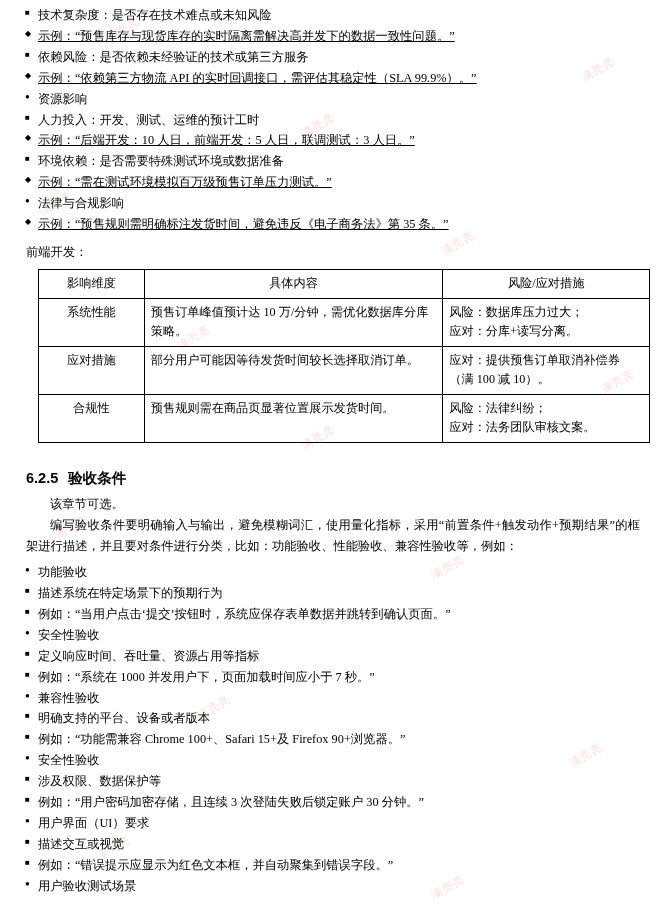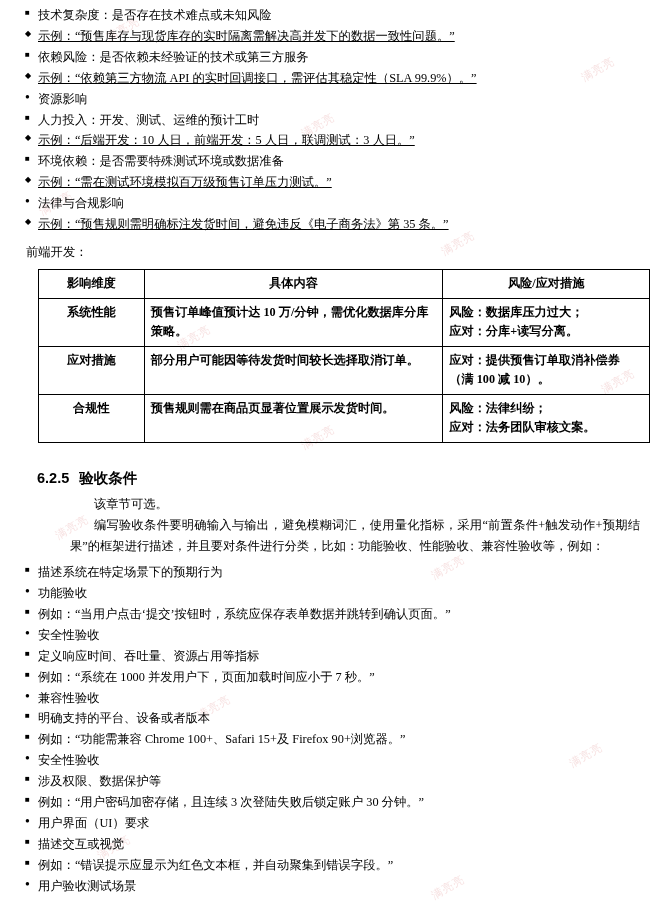--- a/index.html
+++ b/index.html
@@ -74,56 +74,56 @@
   .ind1 { margin-left: 32px; }
   .ind2 { margin-left: 58px; }
   .ind3 { margin-left: 84px; text-decoration: underline; }
 
   .para {
     font-size: 12.3px;
     line-height: 1.72;
     margin: 0;
     text-align: justify;
   }
-  .para.indent2 { text-indent: 24px; margin-left: 44px; }
+  .para.indent2 { text-indent: 24px; }
 
   .gap-s { height: 6px; }
   .gap-l { height: 20px; }
 
   
   table.tbl {
     border-collapse: collapse;
     width: 612px;
     margin: 6px 0 0 12px;
     font-size: 12.2px;
     line-height: 1.6;
   }
   table.tbl td, table.tbl th {
     border: 1px solid #000;
     padding: 4px 6px;
     vertical-align: top;
-    font-weight: bold;
+    font-weight: normal;
   }
   table.tbl th {
     text-align: center;
   }
   .col1 { width: 96px; text-align: center; }
   .col2 { width: 296px; }
   .col3 { width: 200px; }
   .c-center { text-align: center; }
 
   
   h2.sec {
     font-family: "Liberation Sans", "DejaVu Sans", sans-serif;
     font-size: 14.5px;
     font-weight: bold;
     margin: 0;
     padding: 0;
   }
-  .sec-num { margin-right: 10px; margin-left: 11px; }
+  .sec-num { margin-right: 10px; }
 </style>
 </head>
 <body>
 
 <div class="page">
 
   <div>
     <div class="wm" style="left:105px; top:22px;">满亮亮</div>
     <div class="wm" style="left:580px; top:62px;">满亮亮</div>
     <div class="wm" style="left:300px; top:118px;">满亮亮</div>
@@ -219,25 +219,25 @@
     </h2>
 
     <div class="gap-s"></div>
 
     <p class="para indent2">该章节可选。</p>
     <p class="para indent2">编写验收条件要明确输入与输出，避免模糊词汇，使用量化指标，采用“前置条件+触发动作+预期结果”的框架进行描述，并且要对条件进行分类，比如：功能验收、性能验收、兼容性验收等，例如：</p>
 
     <div class="gap-s"></div>
 
     <ul class="lvl">
+      <li class="item ind1 b-disc">
+          <span class="txt">功能验收</span>
+        </li>
       <li class="item ind2 b-square">
           <span class="txt">描述系统在特定场景下的预期行为</span>
-        </li>
-      <li class="item ind1 b-disc">
-          <span class="txt">功能验收</span>
         </li>
       <li class="item ind2 b-square">
           <span class="txt">例如：“当用户点击‘提交’按钮时，系统应保存表单数据并跳转到确认页面。”</span>
         </li>
       <li class="item ind1 b-disc">
           <span class="txt">安全性验收</span>
         </li>
       <li class="item ind2 b-square">
           <span class="txt">定义响应时间、吞吐量、资源占用等指标</span>
         </li>

